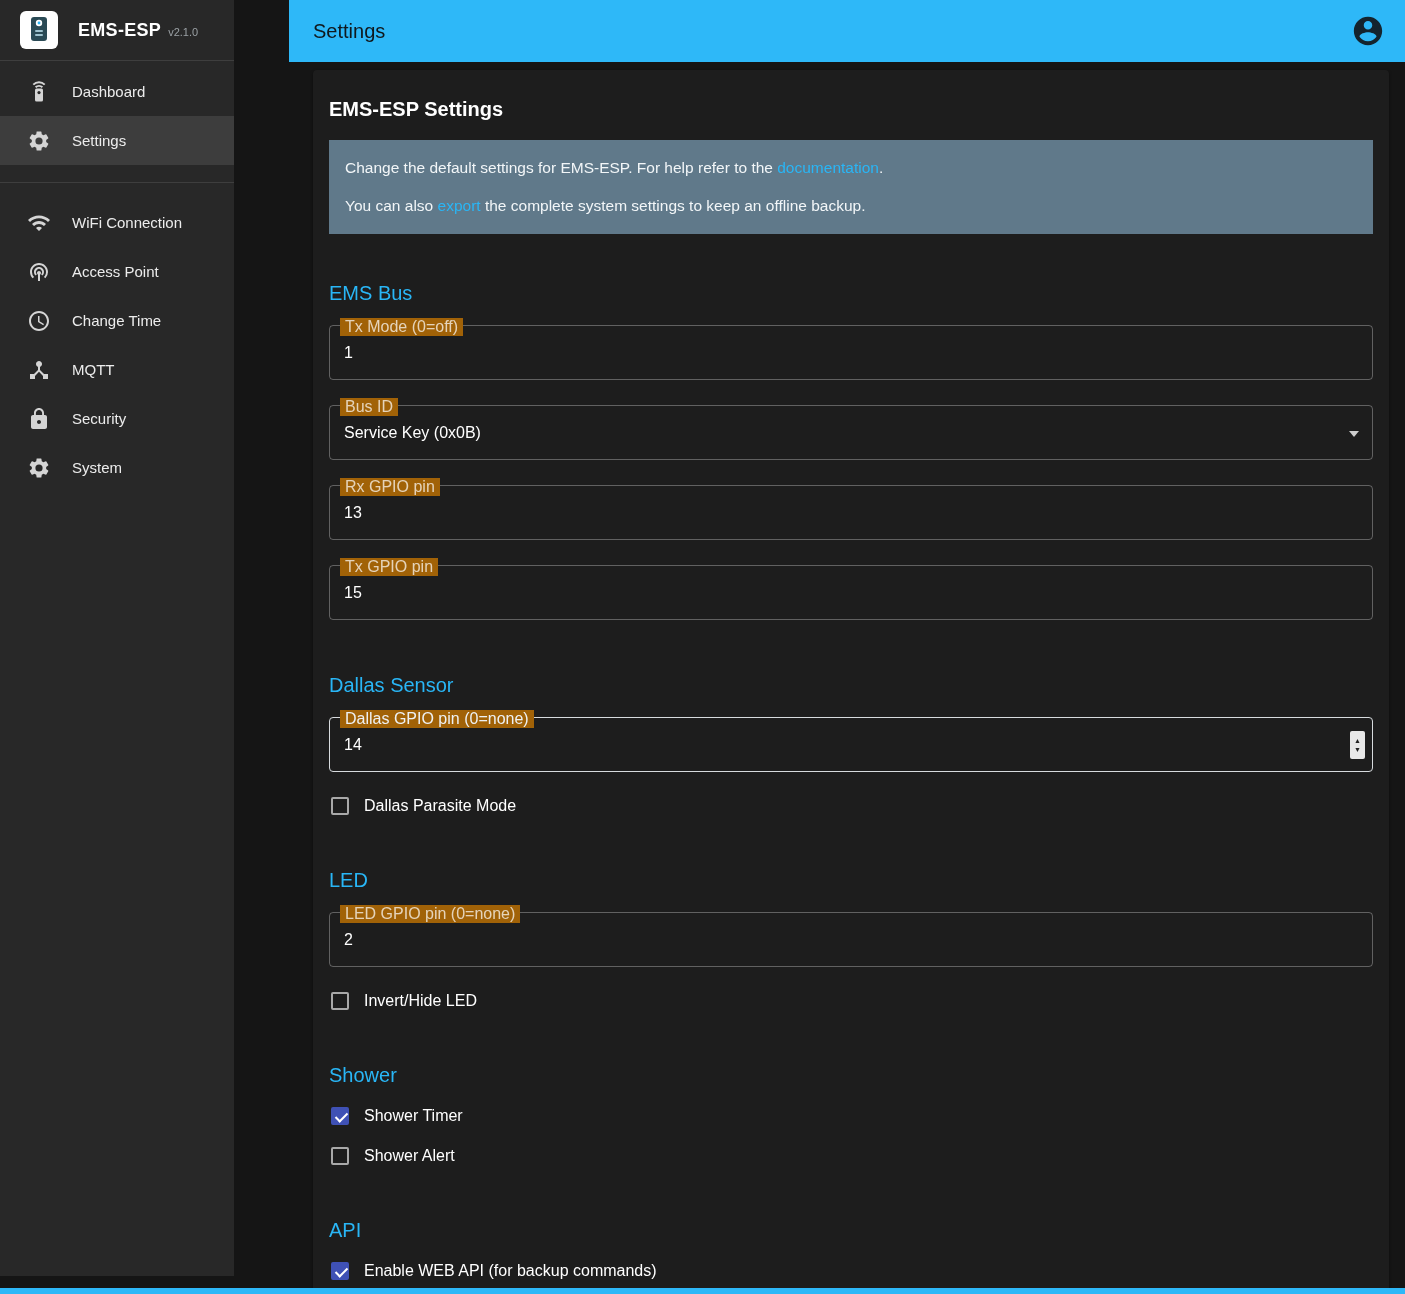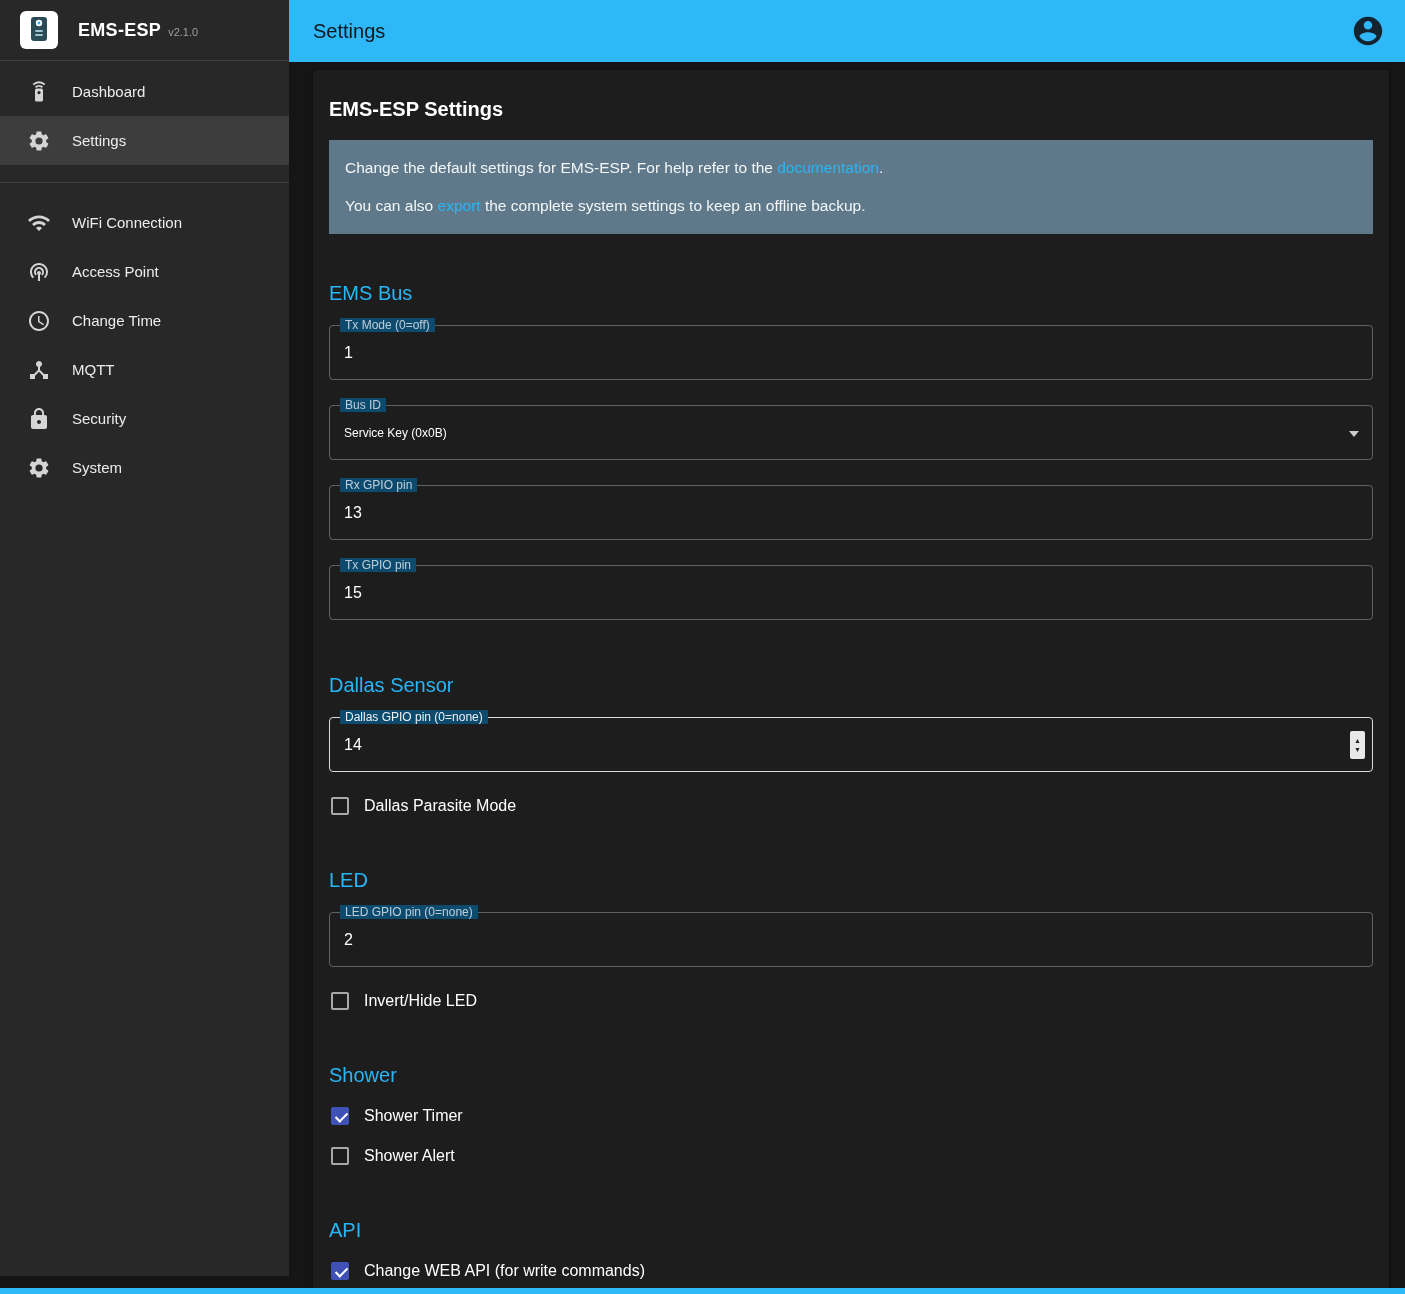--- a/index.html
+++ b/index.html
@@ -7,21 +7,21 @@
   body {
     width:1405px; height:1294px;
     background:#151515;
     font-family:"Liberation Sans", sans-serif;
     overflow:hidden;
     position:relative;
   }
 
   
   .sidebar {
-    position:absolute; left:0; top:0; bottom:18px; width:289px;
+    position:absolute; left:0; top:0; bottom:18px; width:234px;
     background:#282828; z-index:2;
   }
   .sidebar-header {
     height:61px; display:flex; align-items:center;
     padding-left:20px; border-bottom:1px solid #3e3e3e;
   }
   .logo {
     width:38px; height:38px; background:#ffffff; border-radius:6px;
     display:flex; align-items:center; justify-content:center; flex:none;
   }
@@ -67,30 +67,30 @@
 
   
   .field {
     position:relative; height:55px;
     border:1px solid rgba(255,255,255,.3); border-radius:4px;
     margin-bottom:25px;
     display:flex; align-items:center;
   }
   .field-label {
     position:absolute; top:-8px; left:10px;
-    background:#0c4a6e; padding:0 5px;
-    font-size:12px; color:rgba(255,255,255,.72);
+    background:#a16207; padding:0 5px;
+    font-size:16px; color:rgba(255,255,255,.72);
     white-space:nowrap;
   }
   .field-input {
     background:transparent; border:none; outline:none;
     color:#ffffff; font-size:16px; padding:0 14px;
     width:100%; font-family:inherit;
   }
-  .field-value { color:#ffffff; font-size:12px; padding:0 14px; }
+  .field-value { color:#ffffff; font-size:16px; padding:0 14px; }
   .caret {
     position:absolute; right:13px; top:50%; margin-top:-2px;
     width:0; height:0;
     border-left:5px solid transparent; border-right:5px solid transparent;
     border-top:6px solid rgba(255,255,255,.78);
   }
   .field.hl { border-color:#d7dbde; }
   .field.hl .field-label { color:#eef1f3; }
 
   .spinner {
@@ -292,21 +292,21 @@
       </div>
       <div class="check-row">
         <span class="cb"></span>
         <span class="cb-label">Shower Alert</span>
       </div>
 
       <div class="section-heading">API</div>
 
       <div class="check-row tight">
         <span class="cb checked"></span>
-        <span class="cb-label">Change WEB API (for write commands)</span>
+        <span class="cb-label">Enable WEB API (for backup commands)</span>
       </div>
 
       <div class="field" style="margin-top:32px;">
         <span class="field-label">Boolean Format</span>
         <span class="field-value">on/off</span>
         <span class="caret"></span>
       </div>
 
     </div>
   </div>

